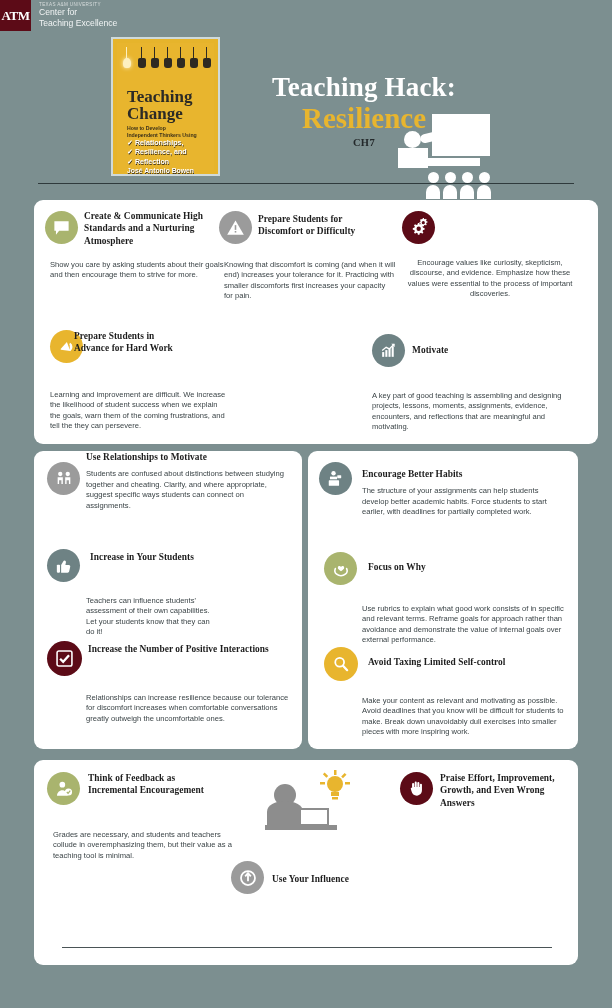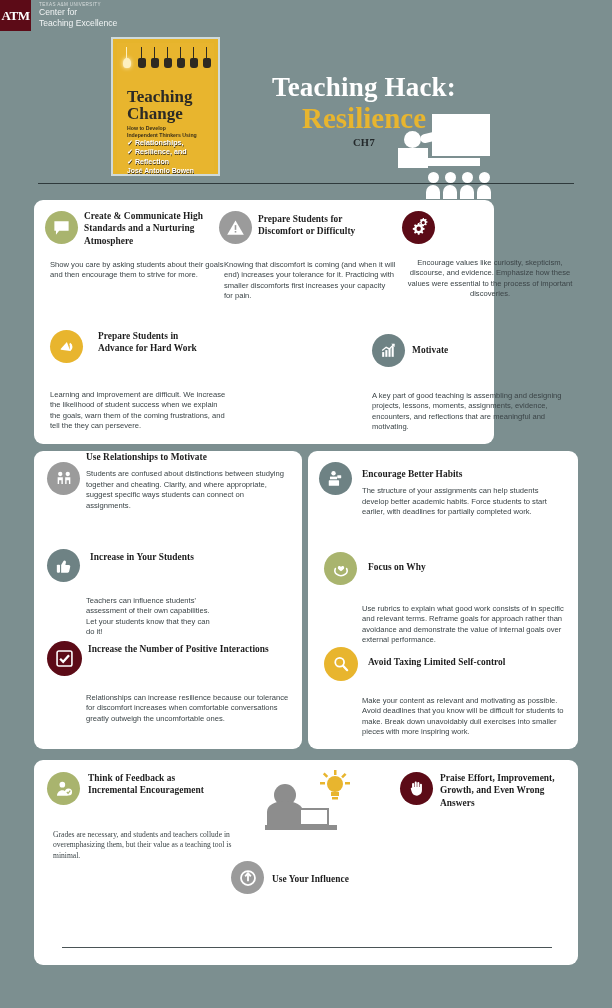--- a/index.html
+++ b/index.html
@@ -193,21 +193,21 @@
         <div class="stu" style="left:51px">
             <div class="h"></div>
             <div class="b"></div>
           </div>
       </div>
     </div>
   </div>
 
   <div class="hdr-rule"></div>
 
-  <div class="card" style="left:34px; top:200px; width:460px; height:244px;">
+  <div class="card" style="left:34px; top:200px; width:564px; height:244px;">
 
     <div class="icon" style="left:11px; top:11px; width:33px; height:33px; background:#a9b46e;">
       <svg width="19" height="19" viewBox="0 0 24 24">
           <path fill="#fff" d="M3 4h18v12H9l-4 5v-5H3z"></path>
         </svg>
     </div>
     <div class="blk" style="left:50px; top:10px; width:125px;">
       <h3>Create &amp; Communicate High Standards and a Nurturing Atmosphere</h3>
     </div>
     <div class="blk" style="left:16px; top:55px; width:178px;">
@@ -241,21 +241,21 @@
     <div class="blk" style="left:373px; top:53px; width:166px;text-align:center;">
       <p class="tight">Encourage values like curiosity, skepticism, discourse, and evidence. Emphasize how these values were essential to the process of important discoveries.</p>
     </div>
 
     <div class="icon" style="left:16px; top:130px; width:33px; height:33px; background:#e8b52e;">
       <svg width="20" height="20" viewBox="0 0 24 24">
         <path fill="#fff" d="M4 11.5 14 6.2v11.6L4 12.5z" transform="rotate(-20 12 12)"></path>
         <path fill="#fff" d="M15.3 7.8a5 5 0 0 1 0 8.4" stroke="#fff" stroke-width="2"></path>
       </svg>
     </div>
-    <div class="blk" style="left:64px; top:130px; width:110px;">
+    <div class="blk" style="left:40px; top:130px; width:110px;">
       <h3>Prepare Students in Advance for Hard Work</h3>
     </div>
     <div class="blk" style="left:16px; top:185px; width:180px;">
       <p class="tight">Learning and improvement are difficult. We increase the likelihood of student success when we explain the goals, warn them of the coming frustrations, and tell the they can persevere.</p>
     </div>
 
     <div class="icon" style="left:338px; top:134px; width:33px; height:33px; background:#6e8284;">
       <svg width="19" height="19" viewBox="0 0 24 24">
         <g fill="#fff">
           <rect x="4" y="14" width="2.6" height="6"></rect>
@@ -371,21 +371,21 @@
           <circle cx="10" cy="6.8" r="3.4"></circle>
           <path d="M3.6 20c0-3.6 2.9-6.5 6.4-6.5s6.4 2.9 6.4 6.5z"></path>
           <circle cx="17.4" cy="15.6" r="4.3"></circle>
         </g>
         <path d="M15.4 15.6 L16.9 17.2 L19.5 14" stroke="#a9b46e" stroke-width="1.5" fill="none"></path>
       </svg>
     </div>
     <div class="blk" style="left:54px; top:12px; width:120px;">
       <h3>Think of Feedback as Incremental Encouragement</h3>
     </div>
-    <div class="blk" style="left:19px; top:65px; width:180px;font-family:Liberation Serif, serif;">
+    <div class="blk" style="left:19px; top:65px; width:180px;">
       <p class="tight">Grades are necessary, and students and teachers collude in overemphasizing them, but their value as a teaching tool is minimal.</p>
     </div>
 
     <div style="position:absolute; left:215px; top:10px; width:115px; height:75px;">
       <svg width="115" height="75" viewBox="0 0 115 75">
         <circle cx="36" cy="25" r="11" fill="#8d8d8d"></circle>
         <path d="M18 42c0-7 8-11 18-11s18 4 18 11v14H18z" fill="#8d8d8d"></path>
         <rect x="16" y="55" width="72" height="5" fill="#8d8d8d"></rect>
         <rect x="50" y="38" width="30" height="18" fill="#8d8d8d"></rect>
         <rect x="52" y="40" width="26" height="14" fill="#fff"></rect>

